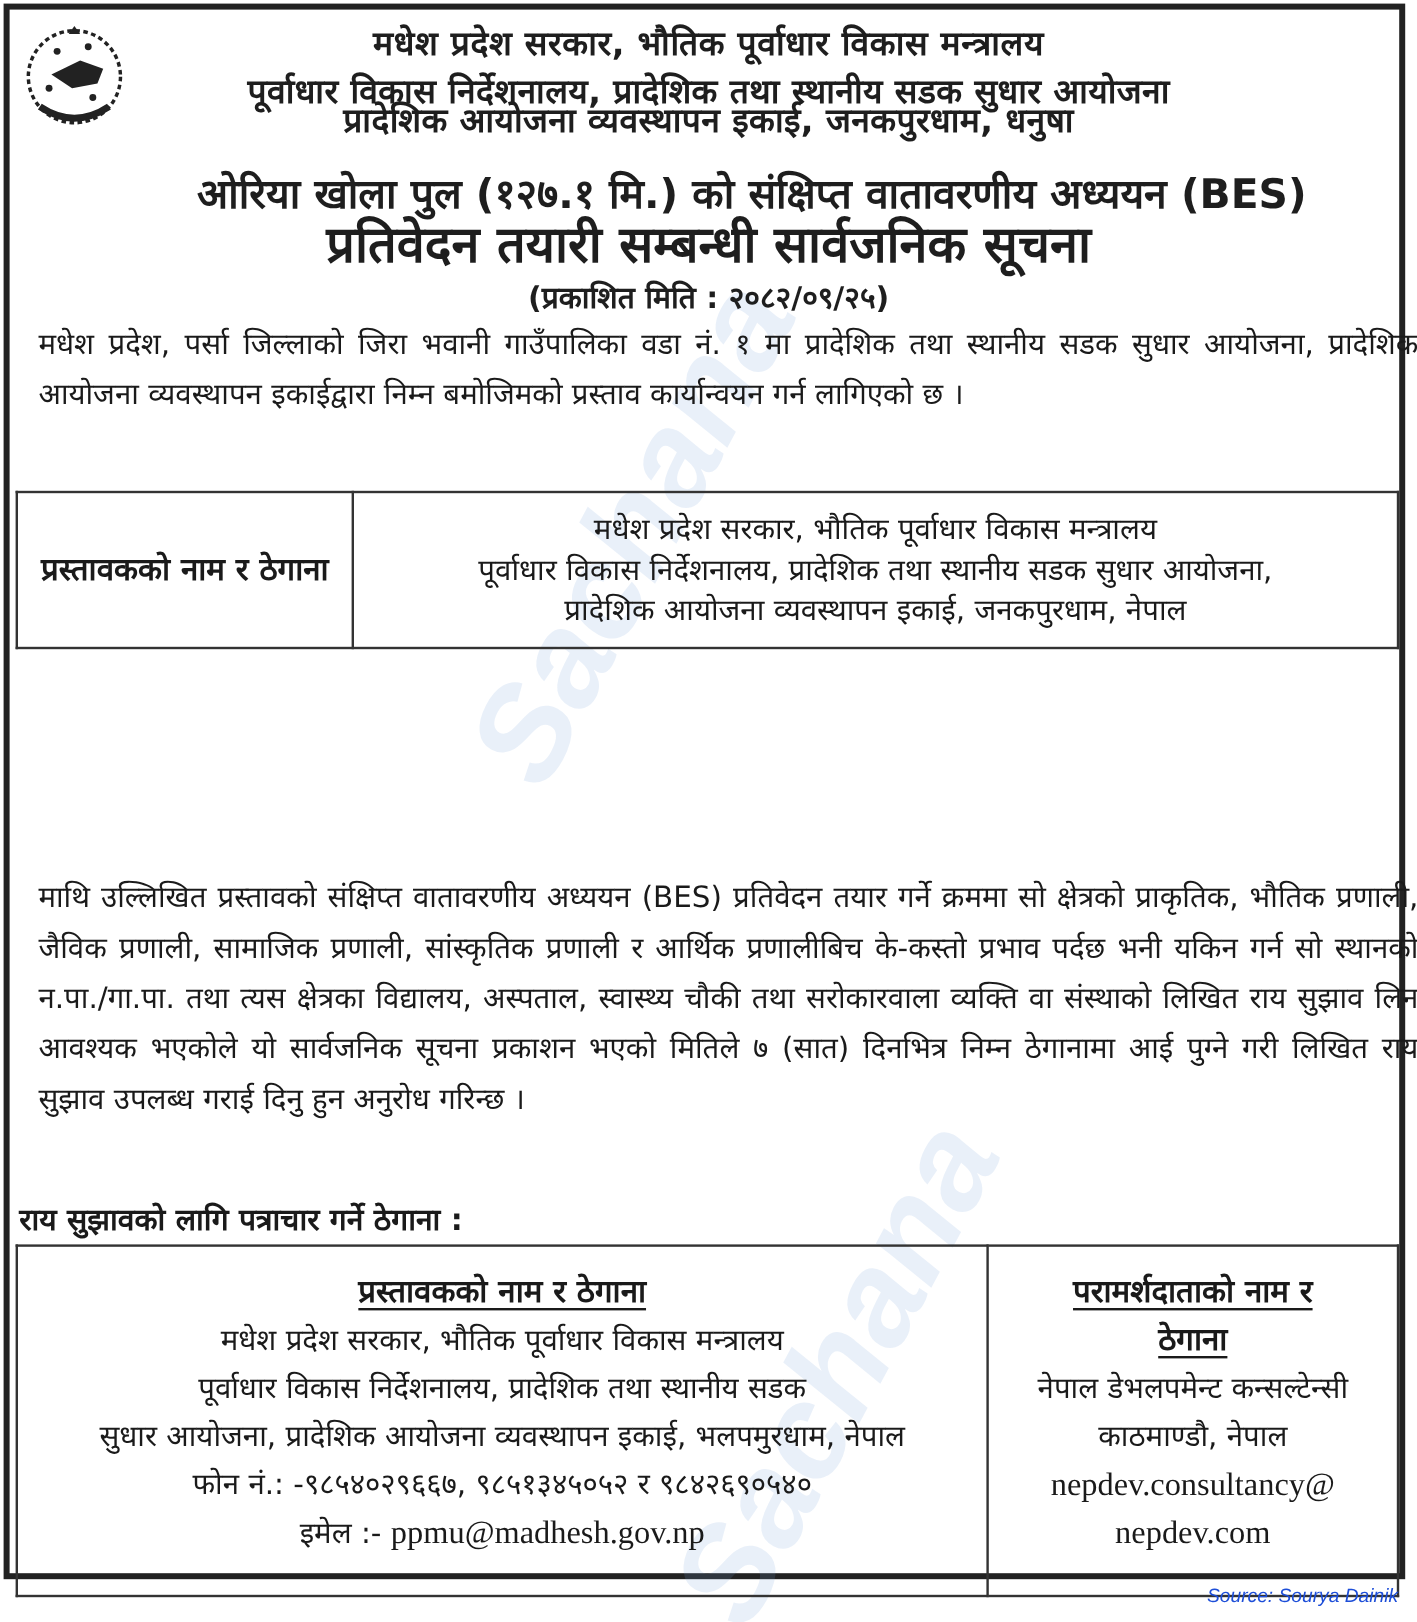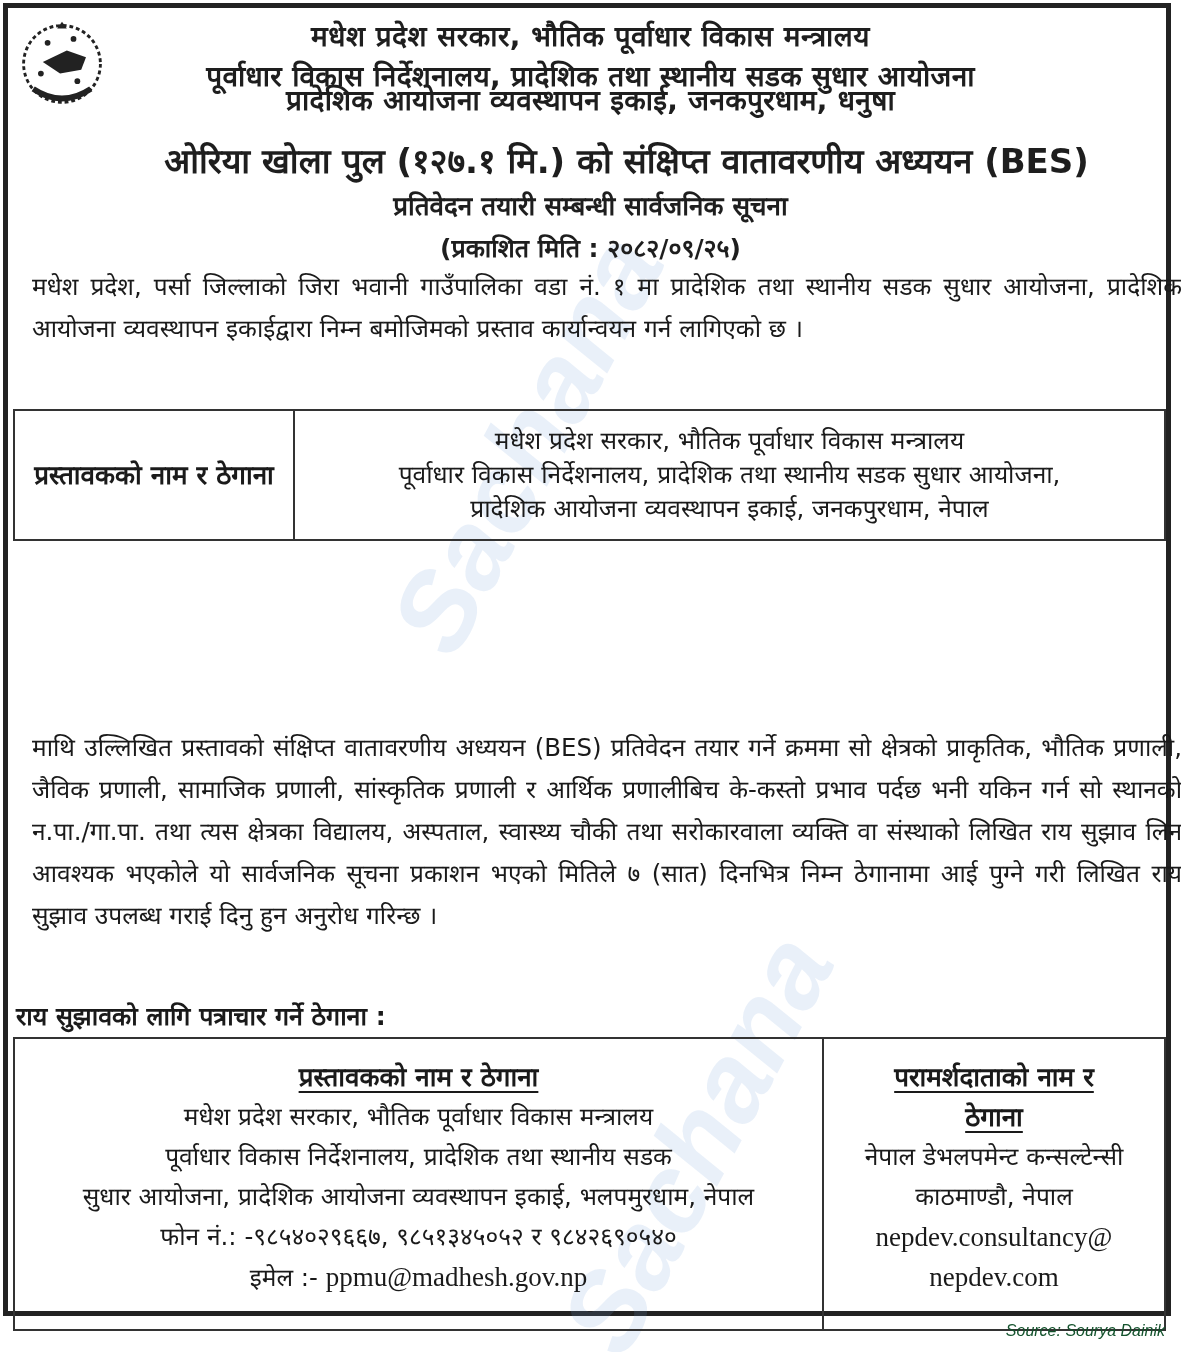--- a/index.html
+++ b/index.html
@@ -15,21 +15,21 @@
     position: absolute; left: 14px; top: 14px; width: 96px; height: 96px;
   }
   .hdr {
     position: absolute; left: 0; width: 1181px; text-align: center;
     font-weight: bold; white-space: nowrap; color: #1e1e1e;
   }
   .h1 { top: 16px; font-size: 28px; letter-spacing: 0.5px; }
   .h2 { top: 56px; font-size: 28px; letter-spacing: 0.3px; }
   .h3 { top: 80px; font-size: 28px; letter-spacing: 0.3px; }
   .h4 { top: 137px; font-size: 34px; padding-left: 36px; }
-  .h5 { top: 187px; font-size: 26px; }
+  .h5 { top: 173px; font-size: 42px; }
   .h6 { top: 230px; font-size: 25px; }
   .para {
     position: absolute; left: 32px; width: 1150px;
     font-size: 24.5px; line-height: 42px; text-align: justify;
     text-align-last: left;
   }
   .p1 { top: 266px; }
   .p2 { top: 727px; }
   .label-bold {
     position: absolute; left: 16px; top: 998px; font-size: 25px; font-weight: bold;
@@ -52,21 +52,21 @@
   }
   table.contact td {
     border: 2px solid #333; text-align: center; vertical-align: top;
     height: 272px; padding: 18px 4px 0 4px; font-size: 24.5px; line-height: 40px;
   }
   table.contact td.left { width: 799px; }
   .sub-title { font-weight: bold; font-size: 26px; text-decoration: underline; text-underline-offset: 5px; }
   .serif { font-family: "Liberation Serif", serif; font-size: 27px; }
   .source {
     position: absolute; right: 16px; top: 1322px; font-size: 16px; font-style: italic;
-    font-family: "Liberation Sans", sans-serif; color: #14532d;
+    font-family: "Liberation Sans", sans-serif; color: #1d4ed8;
   }
   .wm {
     position: absolute; font-family: "Liberation Sans", sans-serif; font-weight: bold; font-style: italic;
     color: rgba(120,160,220,0.16); font-size: 110px; transform: rotate(-62deg); pointer-events: none;
   }
 </style>
 </head>
 <body>
 
 <div class="frame"></div>

